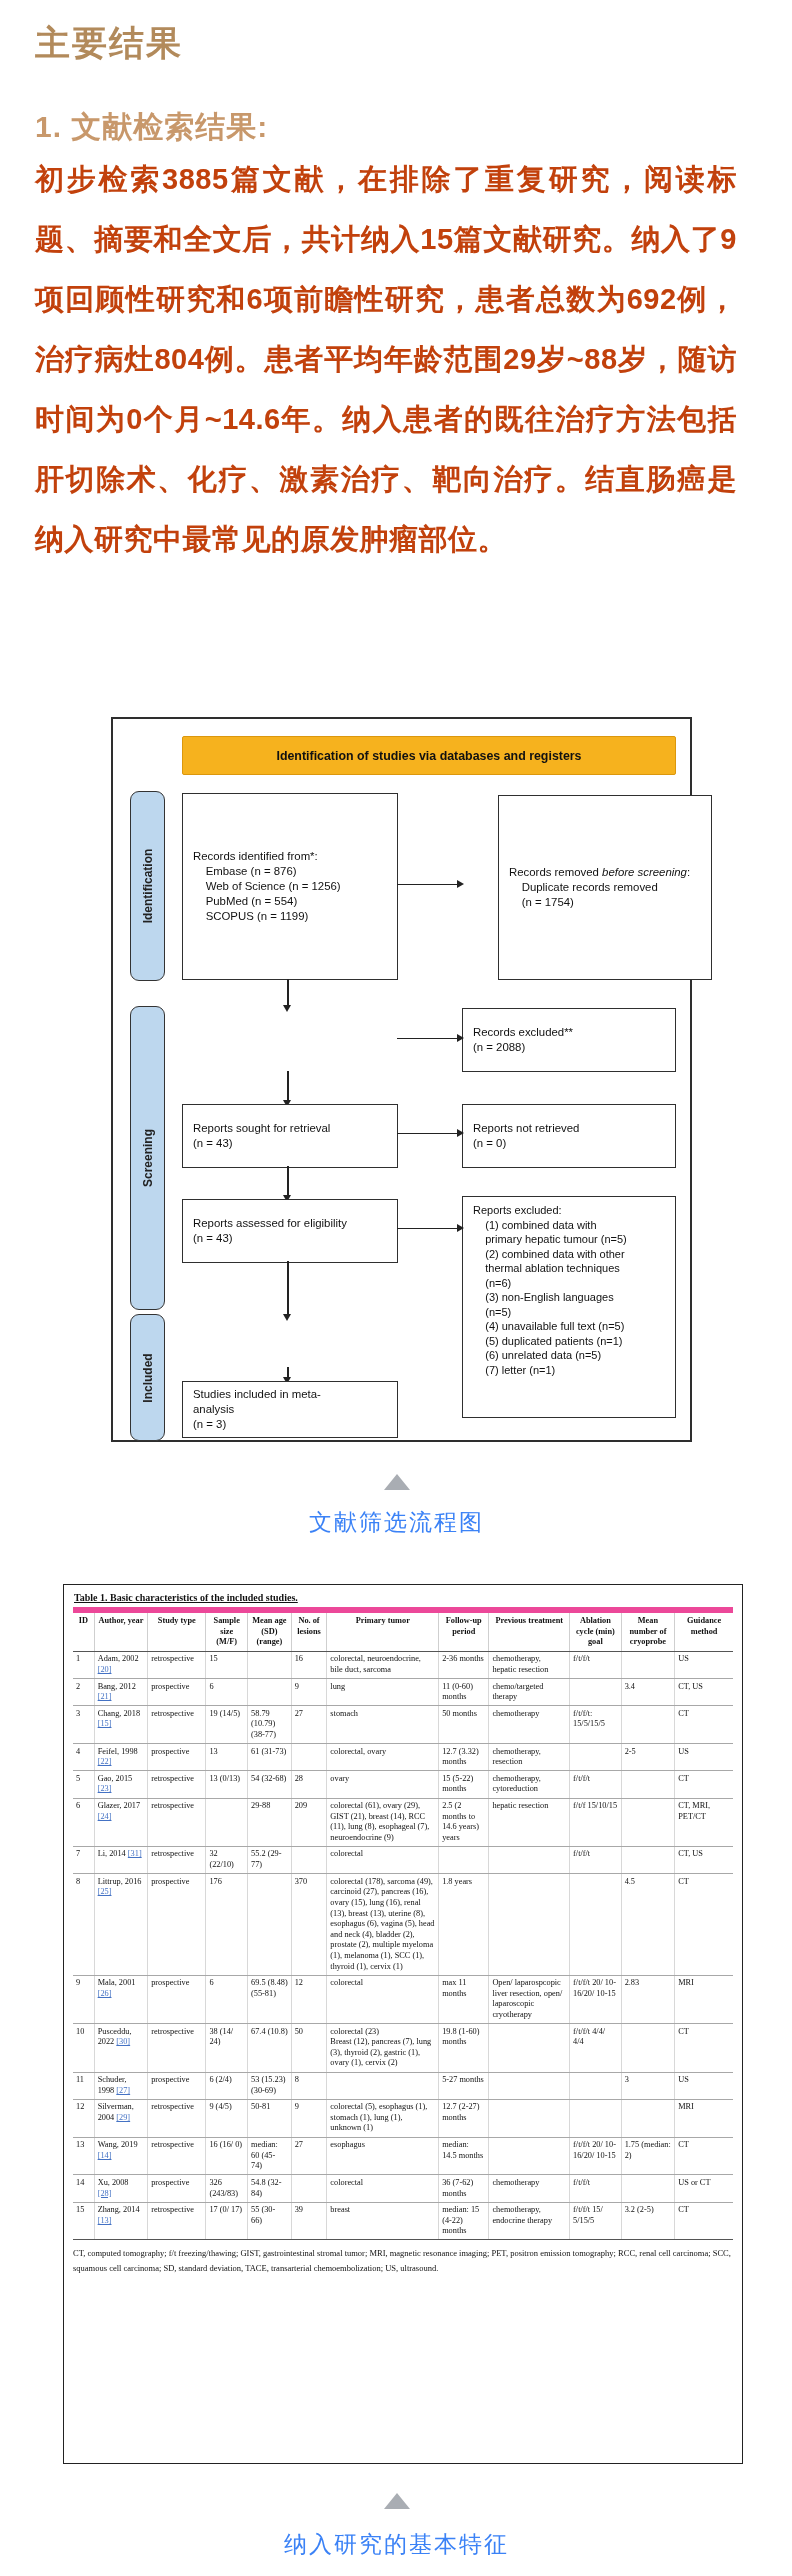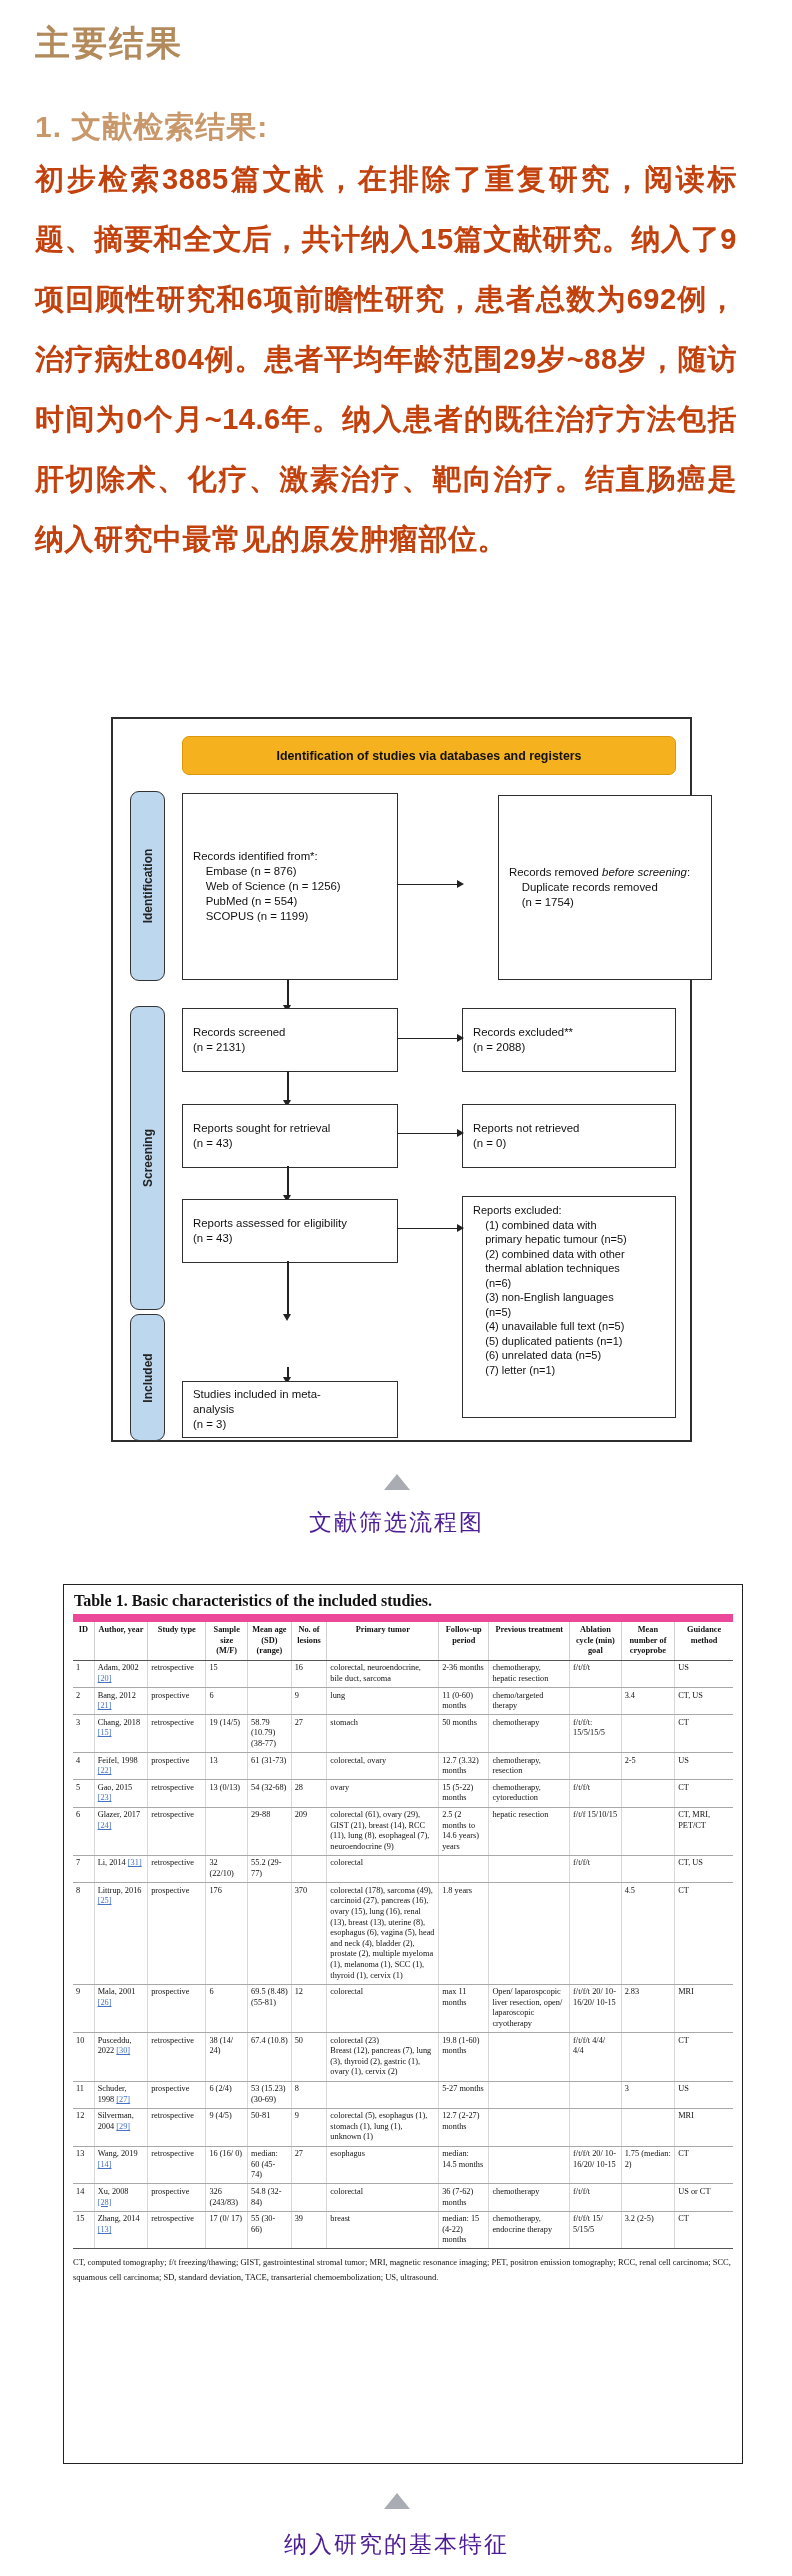--- a/index.html
+++ b/index.html
@@ -13,48 +13,48 @@
               color:#C8986B;letter-spacing:1px;}
 
   
   .body-paragraph{position:absolute;left:35px;top:149px;width:702px;font-size:29px;line-height:60px;
               color:#c2410c;text-align:justify;letter-spacing:0.5px;font-weight:bold;}
 
   
   .diagram{position:absolute;left:111px;top:717px;width:577px;height:721px;border:2px solid #2e2e2e;
            background:#fff;font-family:"Liberation Sans",sans-serif;}
   .banner{position:absolute;left:69px;top:17px;width:492px;height:37px;background:#F6B21E;
-          border:1px solid #DB970D;border-radius:7px;display:flex;align-items:center;justify-content:center;
+          border:1px solid #DB970D;border-radius:2px;display:flex;align-items:center;justify-content:center;
           font-size:12.4px;font-weight:bold;color:#111;}
   .stage{position:absolute;left:17px;width:33px;background:#BDD7EE;border:1.5px solid #333;border-radius:9px;}
   .stage span{position:absolute;top:50%;left:50%;transform:translate(-50%,-50%) rotate(-90deg);
           white-space:nowrap;font-size:12px;font-weight:600;color:#222;}
   .fbox{position:absolute;border:1.5px solid #2f2f2f;background:#fff;display:flex;align-items:center;
           font-size:11.4px;line-height:1.32;color:#111;}
   .fbox .txt{padding:6px 6px 6px 10px;white-space:pre-wrap;}
   .fbox.top{align-items:flex-start;}
   .arrow-h{position:absolute;height:0;border-top:1.5px solid #222;}
   .arrow-h::after{content:"";position:absolute;right:-6px;top:-5px;border-left:7px solid #222;
           border-top:4.5px solid transparent;border-bottom:4.5px solid transparent;}
   .arrow-v{position:absolute;width:1.5px;background:#222;}
   .arrow-v::after{content:"";position:absolute;bottom:-6px;left:-4px;border-top:7px solid #222;
           border-left:4.5px solid transparent;border-right:4.5px solid transparent;}
 
   
   .caret{position:absolute;left:50%;transform:translateX(-50%);width:0;height:0;
          border-left:13px solid transparent;border-right:13px solid transparent;
          border-bottom:16px solid #a9adb3;}
   .figure-caption{position:absolute;left:0;width:793px;text-align:center;font-size:23px;
-         color:#4c1d95;letter-spacing:2px;}
+         color:#3b82f6;letter-spacing:2px;}
 
   
   .table-wrap{position:absolute;left:63px;top:1584px;width:680px;height:880px;border:1.5px solid #222;
          background:#fff;padding:5px 9px 6px 9px;box-sizing:border-box;
          font-family:"Liberation Serif","DejaVu Serif",serif;color:#111;}
-  .table-title{font-size:16px;font-weight:bold;padding:2px 1px 4px 1px;border-bottom:8px solid #ec4899;}
+  .table-title{font-size:10px;font-weight:bold;padding:2px 1px 4px 1px;border-bottom:6px solid #ec4899;text-decoration:underline;}
   table.studies{width:100%;border-collapse:collapse;font-size:8.3px;line-height:1.28;table-layout:fixed;}
   table.studies th{font-weight:bold;text-align:center;vertical-align:top;padding:3px 3px;
          border-bottom:1.5px solid #555;border-left:1px solid #cfcfcf;}
   table.studies th:first-child{border-left:none;}
   table.studies td{vertical-align:top;padding:2.5px 3px;border-bottom:1px solid #a8a8a8;
          border-left:1px solid #d8d8d8;white-space:pre-wrap;}
   table.studies td:first-child{border-left:none;}
   table.studies tr:last-child td{border-bottom:1.5px solid #555;}
   .ref{color:#4472C4;text-decoration:underline;cursor:pointer;}
   .footnote{font-size:8.5px;line-height:1.7;padding-top:6px;}
@@ -89,24 +89,20 @@
     SCOPUS (n = 1199)</div>
       </div>
     <div class="fbox" style="left:349px;top:76px;width:212px;height:183px;margin-left:36px;">
       <div class="txt">Records removed <i>before screening</i>:
     Duplicate records removed
     (n = 1754)</div>
       </div>
     <div class="arrow-h" style="left:284px;top:165px;width:61px;"></div>
     <div class="arrow-v" style="left:174px;top:260px;height:27px;"></div>
 
-    <div class="fbox" style="left:69px;top:289px;width:214px;height:62px;">
-      <div class="txt">Records screened
-(n = 2131)</div>
-      </div>
     <div class="fbox" style="left:349px;top:289px;width:212px;height:62px;">
       <div class="txt">Records excluded**
 (n = 2088)</div>
       </div>
     <div class="arrow-h" style="left:284px;top:319px;width:61px;"></div>
     <div class="arrow-v" style="left:174px;top:352px;height:30px;"></div>
 
     <div class="fbox" style="left:69px;top:385px;width:214px;height:62px;">
       <div class="txt">Reports sought for retrieval
 (n = 43)</div>

